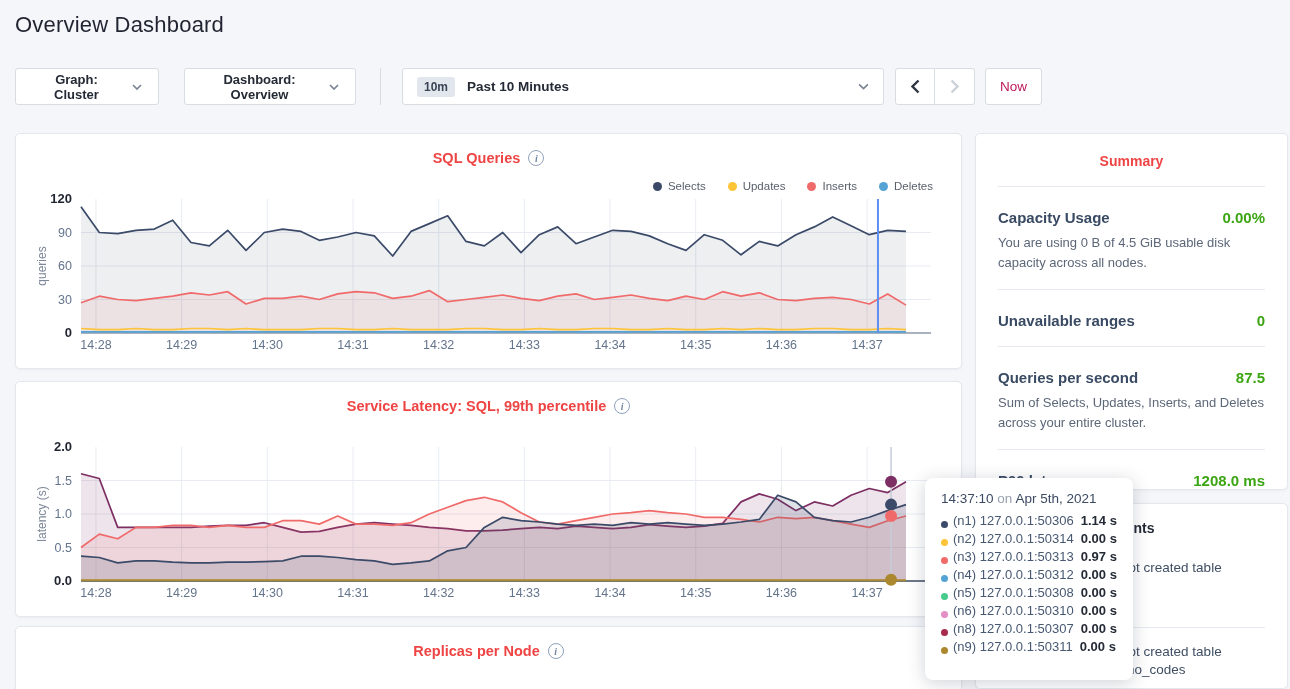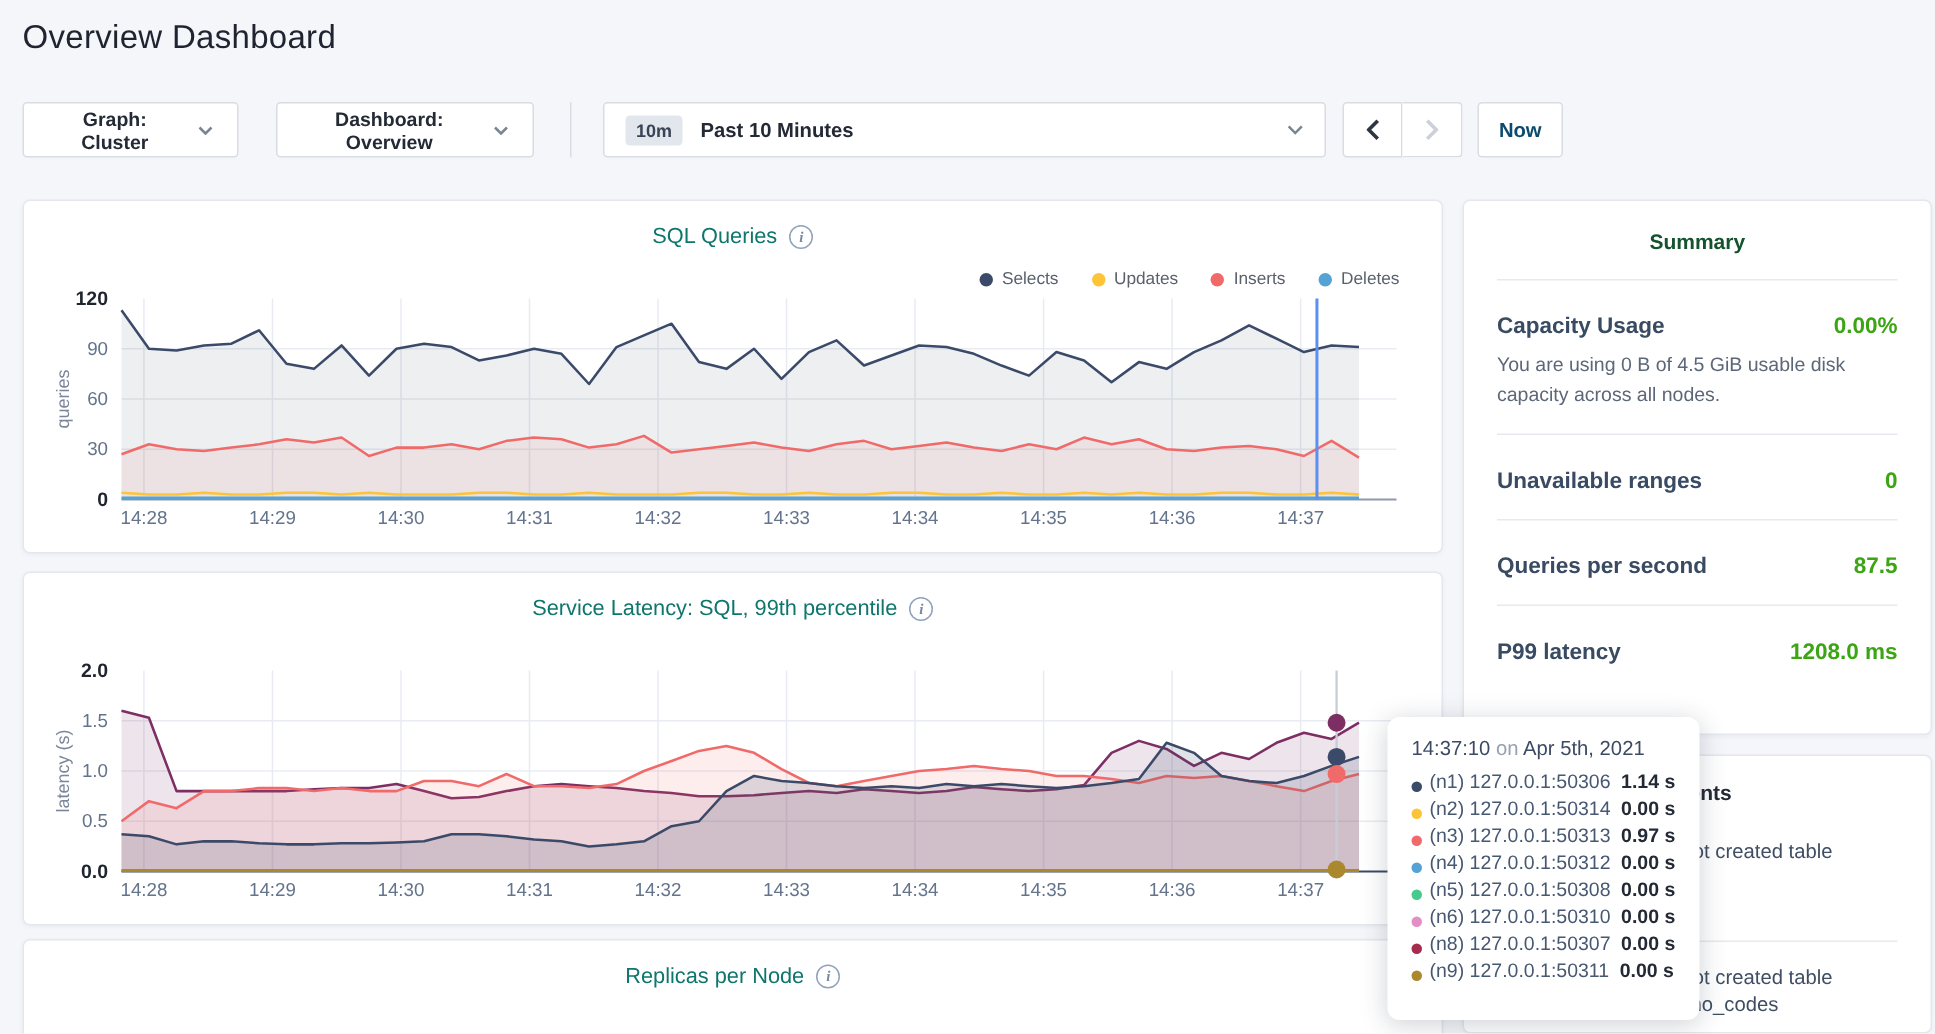--- a/index.html
+++ b/index.html
@@ -15,45 +15,45 @@
   .dd1 { width:144px; justify-content:flex-start; }
   .dd2 { width:172px; margin-left:25px; justify-content:center; }
   .vdiv { width:1px; background:#d8dce3; margin-left:24px; }
   .timesel { width:482px; margin-left:21px; padding:0 14px; gap:12px; }
   .badge { background:#e2e7ed; color:#394455; font-size:12px; font-weight:700; padding:3px 7px; border-radius:3px; }
   .tlabel { font-size:13.5px; font-weight:700; color:#242a35; }
   .timesel .chev { margin-left:auto; }
   .arrows { display:flex; margin-left:11px; }
   .arrowbtn { width:40px; justify-content:center; border-radius:3px 0 0 3px; }
   .arrowbtn.next { border-radius:0 3px 3px 0; border-left:none; }
-  .nowbtn { width:57px; margin-left:10px; justify-content:center; font-size:13.5px; font-weight:700; color:#0c4a6e; }
+  .nowbtn { width:57px; margin-left:10px; justify-content:center; font-size:13.5px; font-weight:400; color:#be185d; }
 
   .card { position:absolute; background:#fff; border:1px solid #e4e8ee; border-radius:5px; box-shadow:0 1px 3px rgba(56,63,78,.05); }
   .card-sql      { left:15px;  top:133px; width:947px; height:236px; }
   .card-latency  { left:15px;  top:381px; width:947px; height:236px; }
   .card-replicas { left:15px;  top:626px; width:947px; height:120px; }
   .card-summary  { left:975px; top:133px; width:313px; height:357px; }
   .card-events   { left:975px; top:503px; width:313px; height:186px; overflow:hidden; }
 
   .ctitle-row { display:flex; justify-content:center; align-items:center; gap:8px; padding-top:16px; }
-  .ctitle { font-size:14.5px; font-weight:400; color:#0f766e; }
+  .ctitle { font-size:14.5px; font-weight:700; color:#ef4444; }
   .info-icon { width:16px; height:16px; border:1px solid #90a2bc; border-radius:50%; color:#7488a6;
                font-size:10px; font-family:"Liberation Serif", serif; font-style:italic; font-weight:700;
                display:inline-flex; align-items:center; justify-content:center; cursor:pointer; }
   .legend { position:absolute; right:28px; top:46px; display:flex; gap:22px; }
   .legend-item { display:flex; align-items:center; gap:6px; font-size:11.5px; color:#595f6b; cursor:pointer; }
   .ldot { width:9px; height:9px; border-radius:50%; }
   svg.chart { position:absolute; left:0; top:60px; }
   .xt { fill:#64748c; font-size:12.5px; font-family:"Liberation Sans",sans-serif; }
   .yt { fill:#64748c; font-size:12.5px; font-family:"Liberation Sans",sans-serif; }
   .ytb { fill:#1f2430; font-size:13px; font-weight:700; font-family:"Liberation Sans",sans-serif; }
   .yl { fill:#7c8698; font-size:12px; font-family:"Liberation Sans",sans-serif; }
 
   .card-summary { padding:0 22px; }
-  .sum-title { text-align:center; font-size:14px; font-weight:700; color:#14532d; margin-top:19px; }
+  .sum-title { text-align:center; font-size:14px; font-weight:700; color:#ef4444; margin-top:19px; }
   .s-row { display:flex; align-items:baseline; gap:10px; margin-top:22px; }
   .s-label { font-size:15px; font-weight:700; color:#394a63; }
   .s-link { font-size:15px; font-weight:700; color:#2b6be2; cursor:pointer; text-decoration:none; }
   .s-value { margin-left:auto; font-size:15px; font-weight:700; color:#3ca513; }
   .s-desc { font-size:13px; color:#5c6778; line-height:1.5; margin-top:7px; }
   .s-div { border-top:1px solid #e6eaf0; margin-top:17px; }
 
   .ev-title { position:absolute; top:16px; left:0; right:0; text-align:center; font-size:14px; font-weight:700; color:#242a35; }
   .ev-line { position:absolute; left:22px; right:10px; font-size:13.5px; color:#3f4e63; white-space:nowrap; }
   .ev-l1a { top:56px; } .ev-div { position:absolute; left:22px; right:22px; top:123px; border-top:1px solid #e6eaf0; }
@@ -260,20 +260,21 @@
     <div class="s-row">
       <span class="s-label">Unavailable ranges</span>
       <span class="s-value">0</span>
     </div>
     <div class="s-div"></div>
 
     <div class="s-row">
       <span class="s-label">Queries per second</span>
       <span class="s-value">87.5</span>
     </div>
+    <div class="s-desc">Sum of Selects, Updates, Inserts, and Deletes across your entire cluster.</div>
     <div class="s-div"></div>
 
     <div class="s-row">
       <span class="s-label">P99 latency</span>
       <span class="s-value">1208.0 ms</span>
     </div>
   </div>
 
   <div class="card card-events">
     <div class="ev-title">Events</div>

